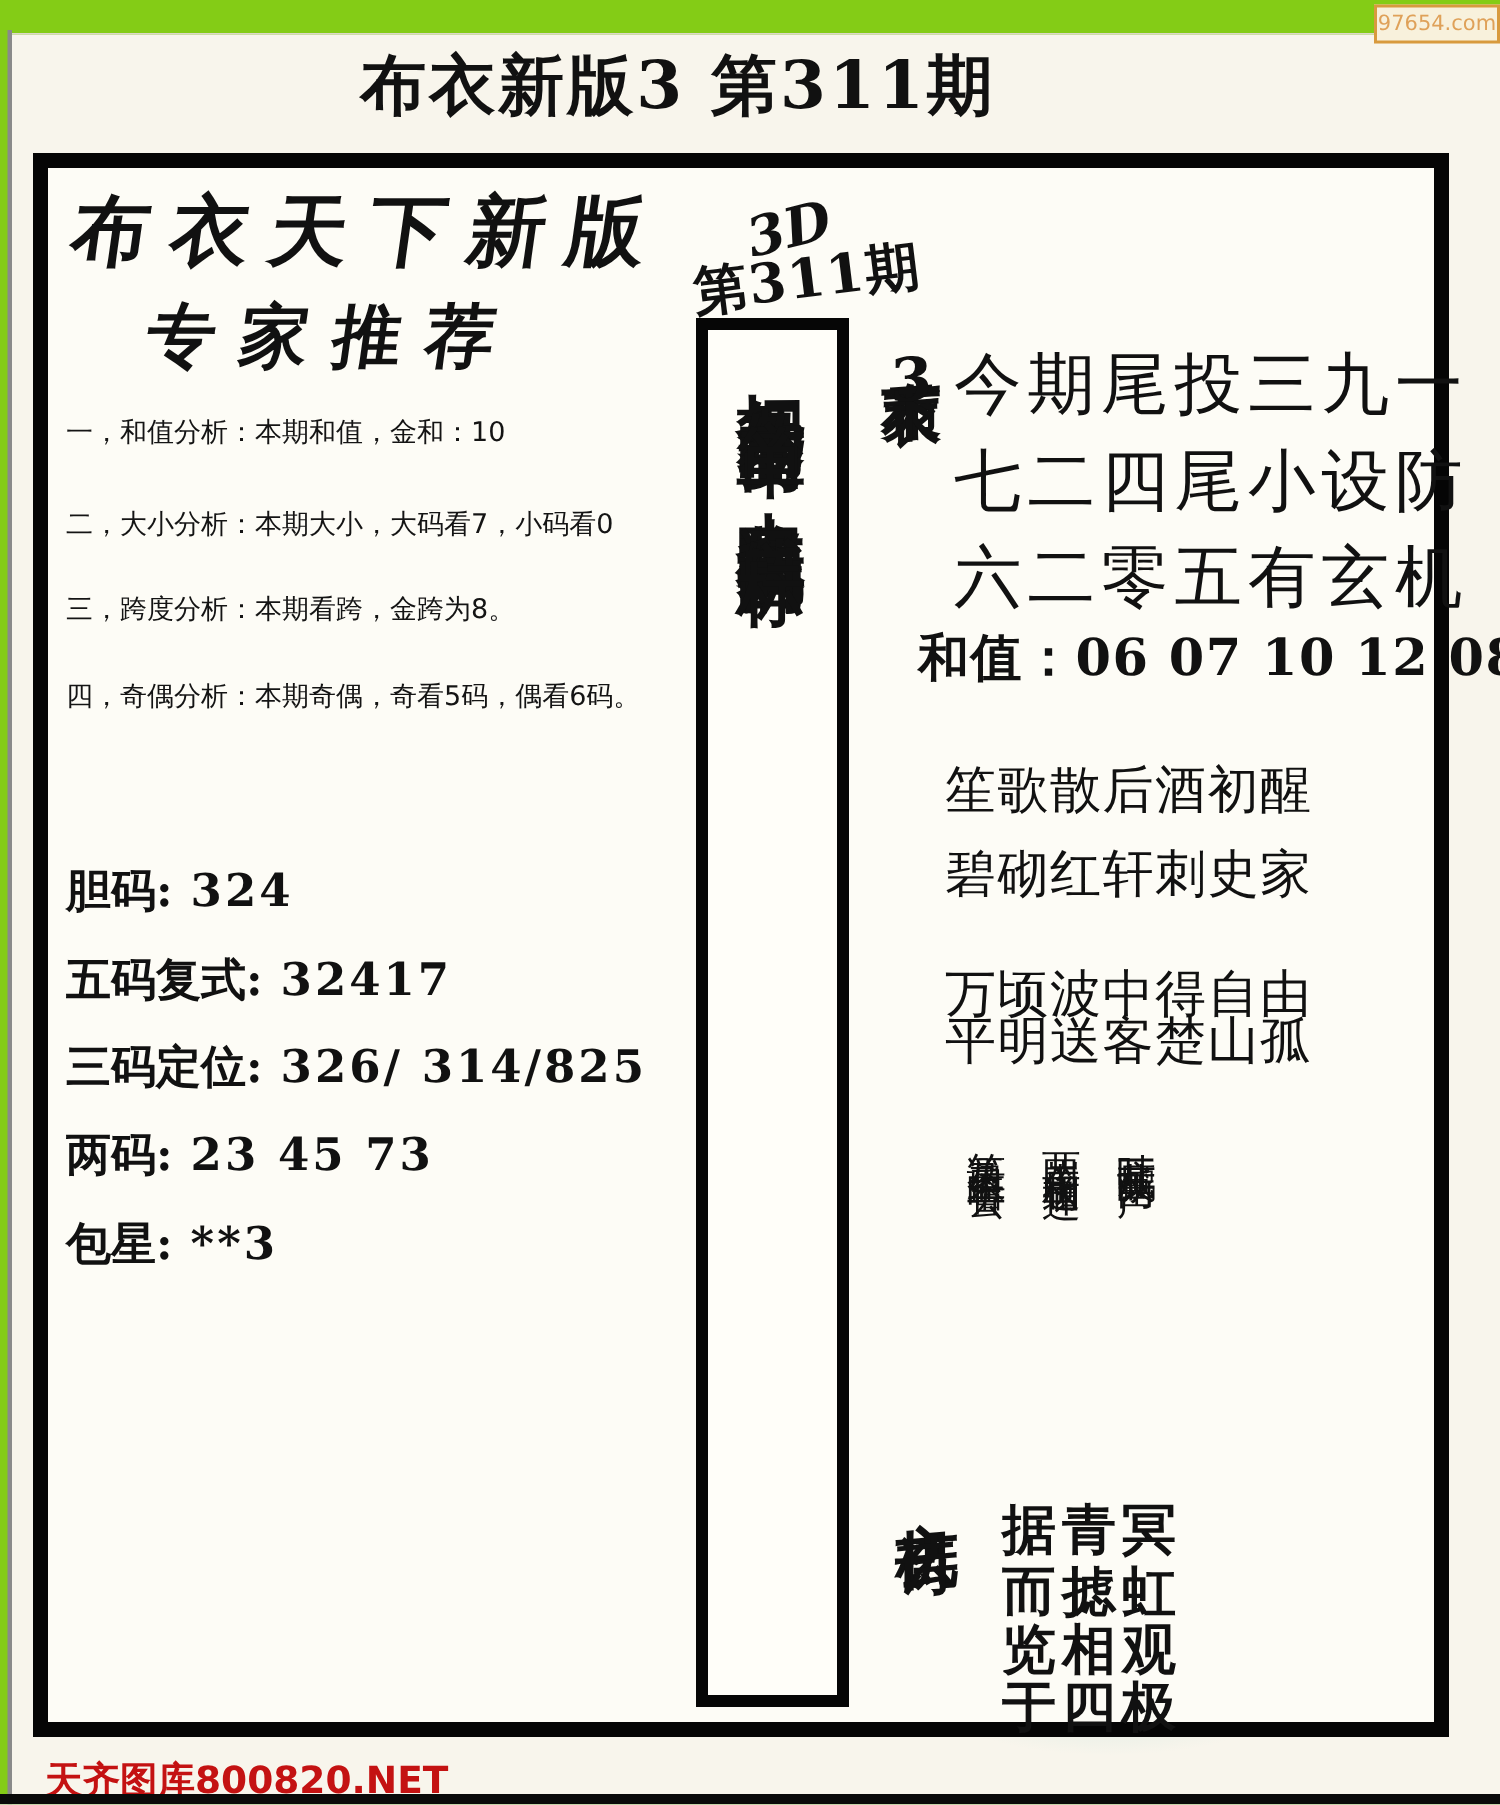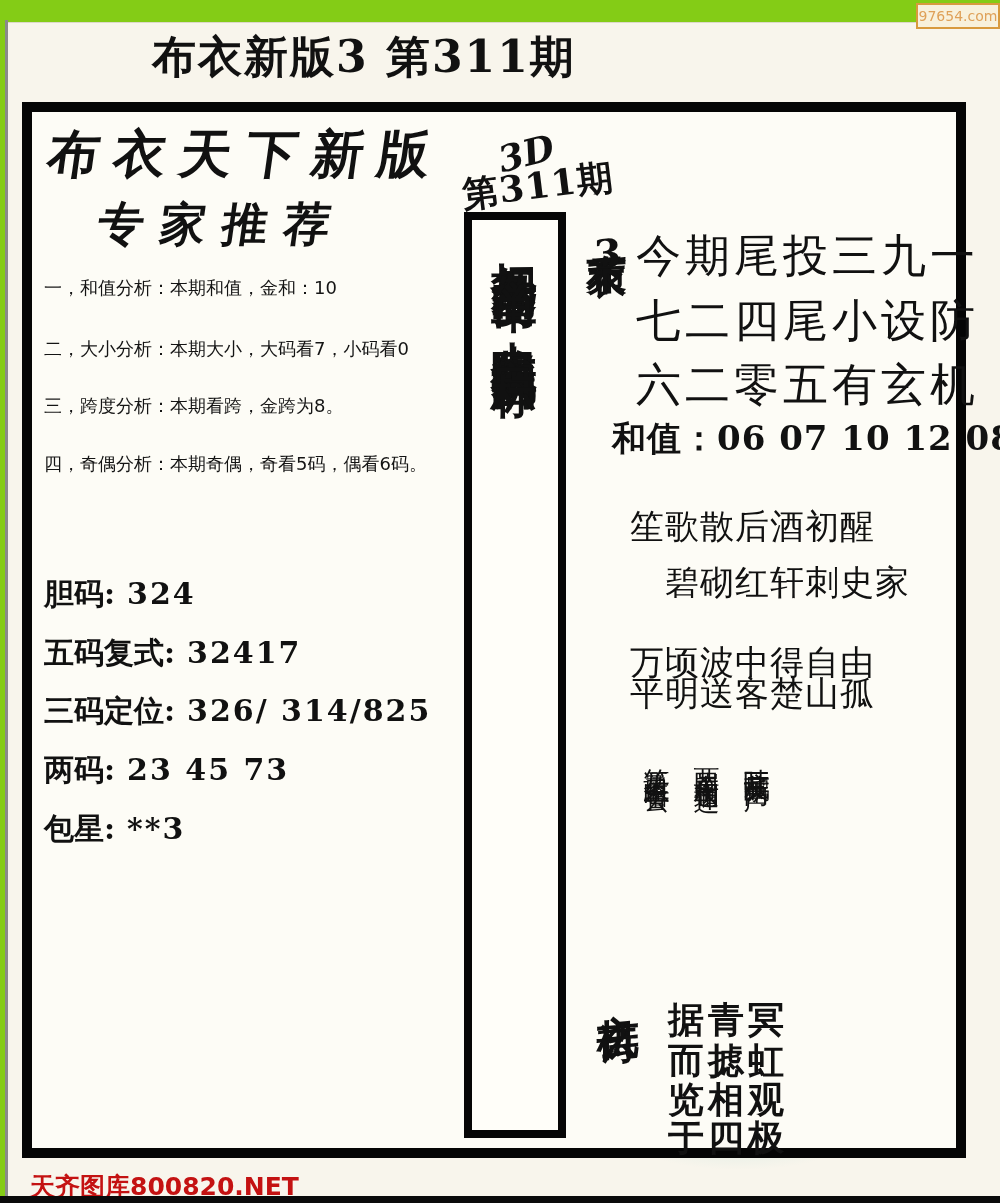--- a/index.html
+++ b/index.html
@@ -17,21 +17,21 @@
 
   
   .tint{border-radius:50%;background:radial-gradient(closest-side,#bfe0d8,transparent);opacity:.35;}
   #tint1{left:390px;top:170px;width:160px;height:70px;}
   #tint2{left:500px;top:720px;width:110px;height:60px;}
   #tint3{left:640px;top:1120px;width:200px;height:50px;}
 
   
   #badge{left:916px;top:3px;width:80px;height:22px;border:2px solid #d89a3e;background:#f8f1dc;
          color:#dfa159;font:14px "DejaVu Sans", sans-serif;line-height:22px;text-align:center;}
-  #title{left:152px;top:28px;width:600px;text-align:left;font-weight:bold;font-size:44px;
+  #title{left:152px;top:28px;width:600px;text-align:center;font-weight:bold;font-size:44px;
          letter-spacing:2px;white-space:nowrap;}
 
   
   .callig{font-weight:bold;transform:skewX(-8deg);}
   #brand{left:48px;top:120px;font-size:52px;letter-spacing:14px;white-space:nowrap;}
   #subtitle{left:98px;top:194px;font-size:46px;letter-spacing:16px;white-space:nowrap;}
 
   
   .analysis{left:44px;width:430px;font-family:"DejaVu Sans", sans-serif;font-size:18px;
             font-weight:500;white-space:nowrap;color:#141414;}
@@ -52,21 +52,21 @@
   .vtext{writing-mode:vertical-rl;text-orientation:upright;}
   #slogan{font-size:46px;font-weight:bold;letter-spacing:4px;line-height:86px;padding-top:6px;}
   #brand-vertical{left:580px;top:222px;height:230px;font-size:40px;font-weight:bold;
                   letter-spacing:2px;transform:skewY(-4deg);}
 
   
   .tip{left:636px;font-size:45px;letter-spacing:4px;white-space:nowrap;}
   #t1{top:226px;} #t2{top:291px;} #t3{top:355px;}
   #sum-line{left:612px;top:416px;font-size:34px;font-weight:bold;letter-spacing:1px;white-space:nowrap;}
   .poem{left:630px;font-size:34px;letter-spacing:1px;white-space:nowrap;}
-  #pm1{top:504px;} #pm2{top:560px;margin-left:35px;} #pm3{top:640px;} #pm4{top:671px;}
+  #pm1{top:504px;} #pm2{top:560px;} #pm3{top:640px;} #pm4{top:671px;}
 
   .verse{top:748px;height:215px;font-size:26px;letter-spacing:3px;}
   #v1{left:640px;} #v2{left:690px;} #v3{left:740px;}
 
   #mystery-title{left:590px;top:980px;height:170px;font-size:42px;font-weight:bold;
                  letter-spacing:4px;transform:skewY(-5deg);}
   .mystery{left:668px;font-size:36px;font-weight:600;letter-spacing:4px;white-space:nowrap;}
   #m1{top:996px;} #m2{top:1037px;} #m3{top:1076px;} #m4{top:1114px;}
 
   

